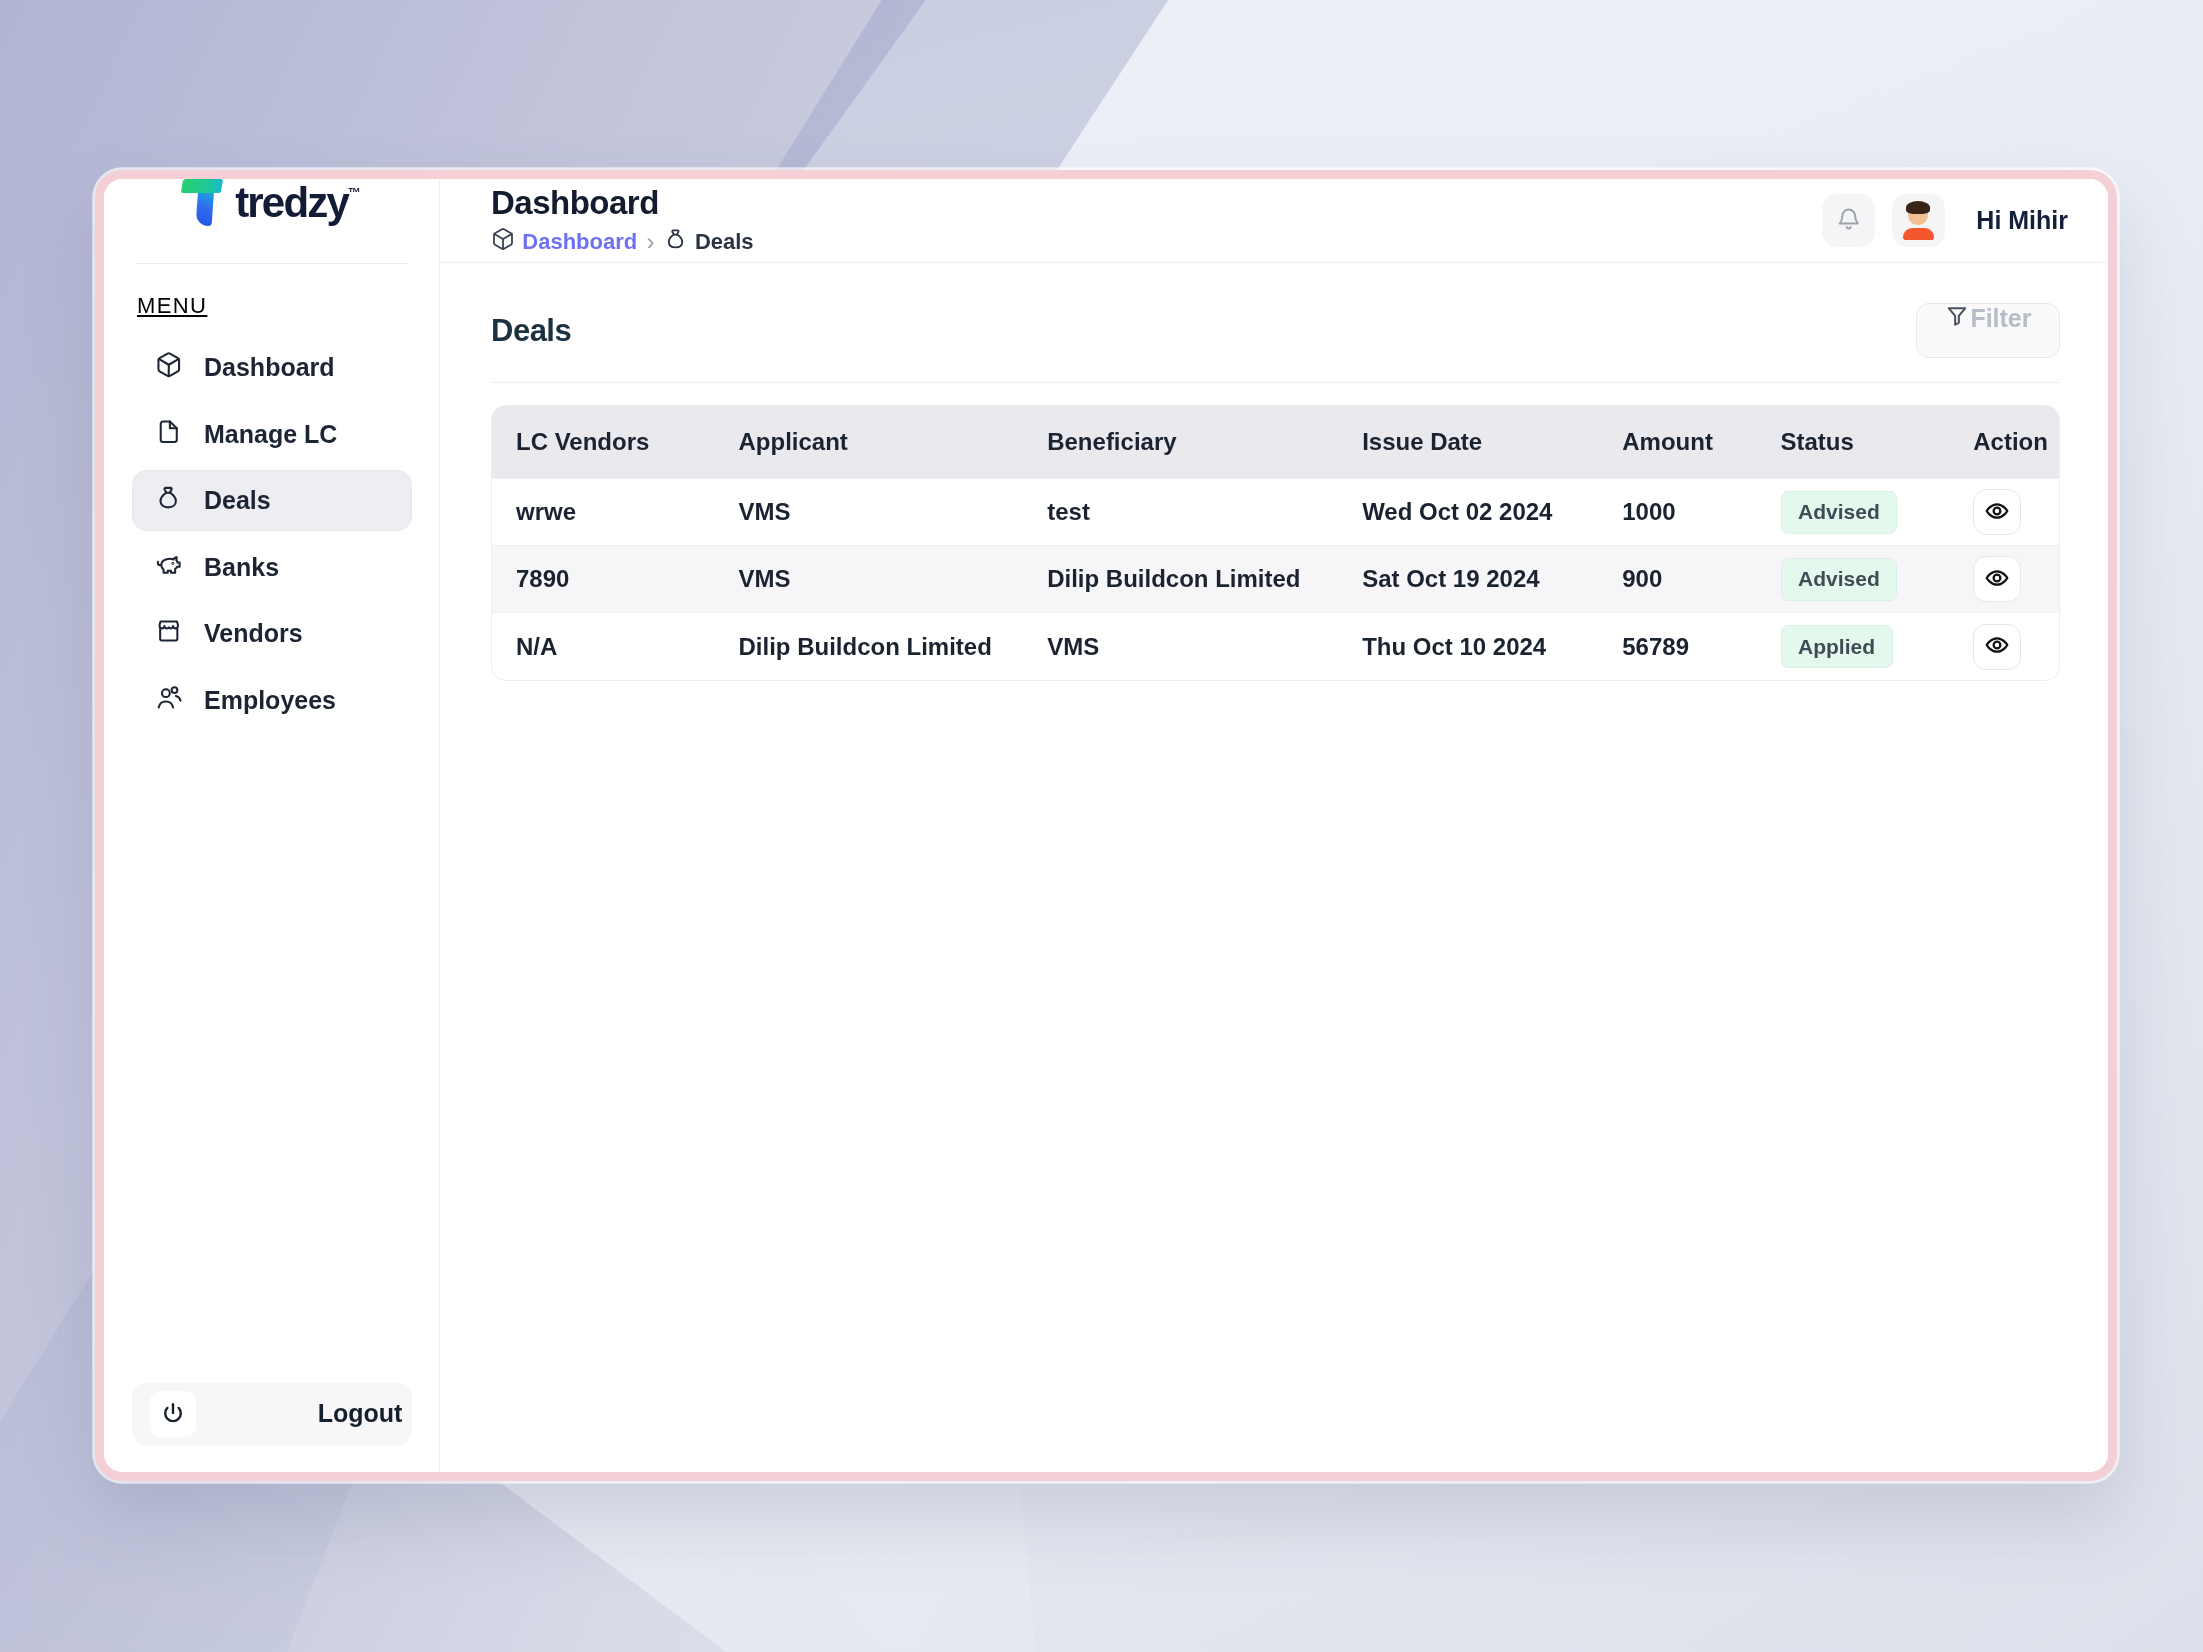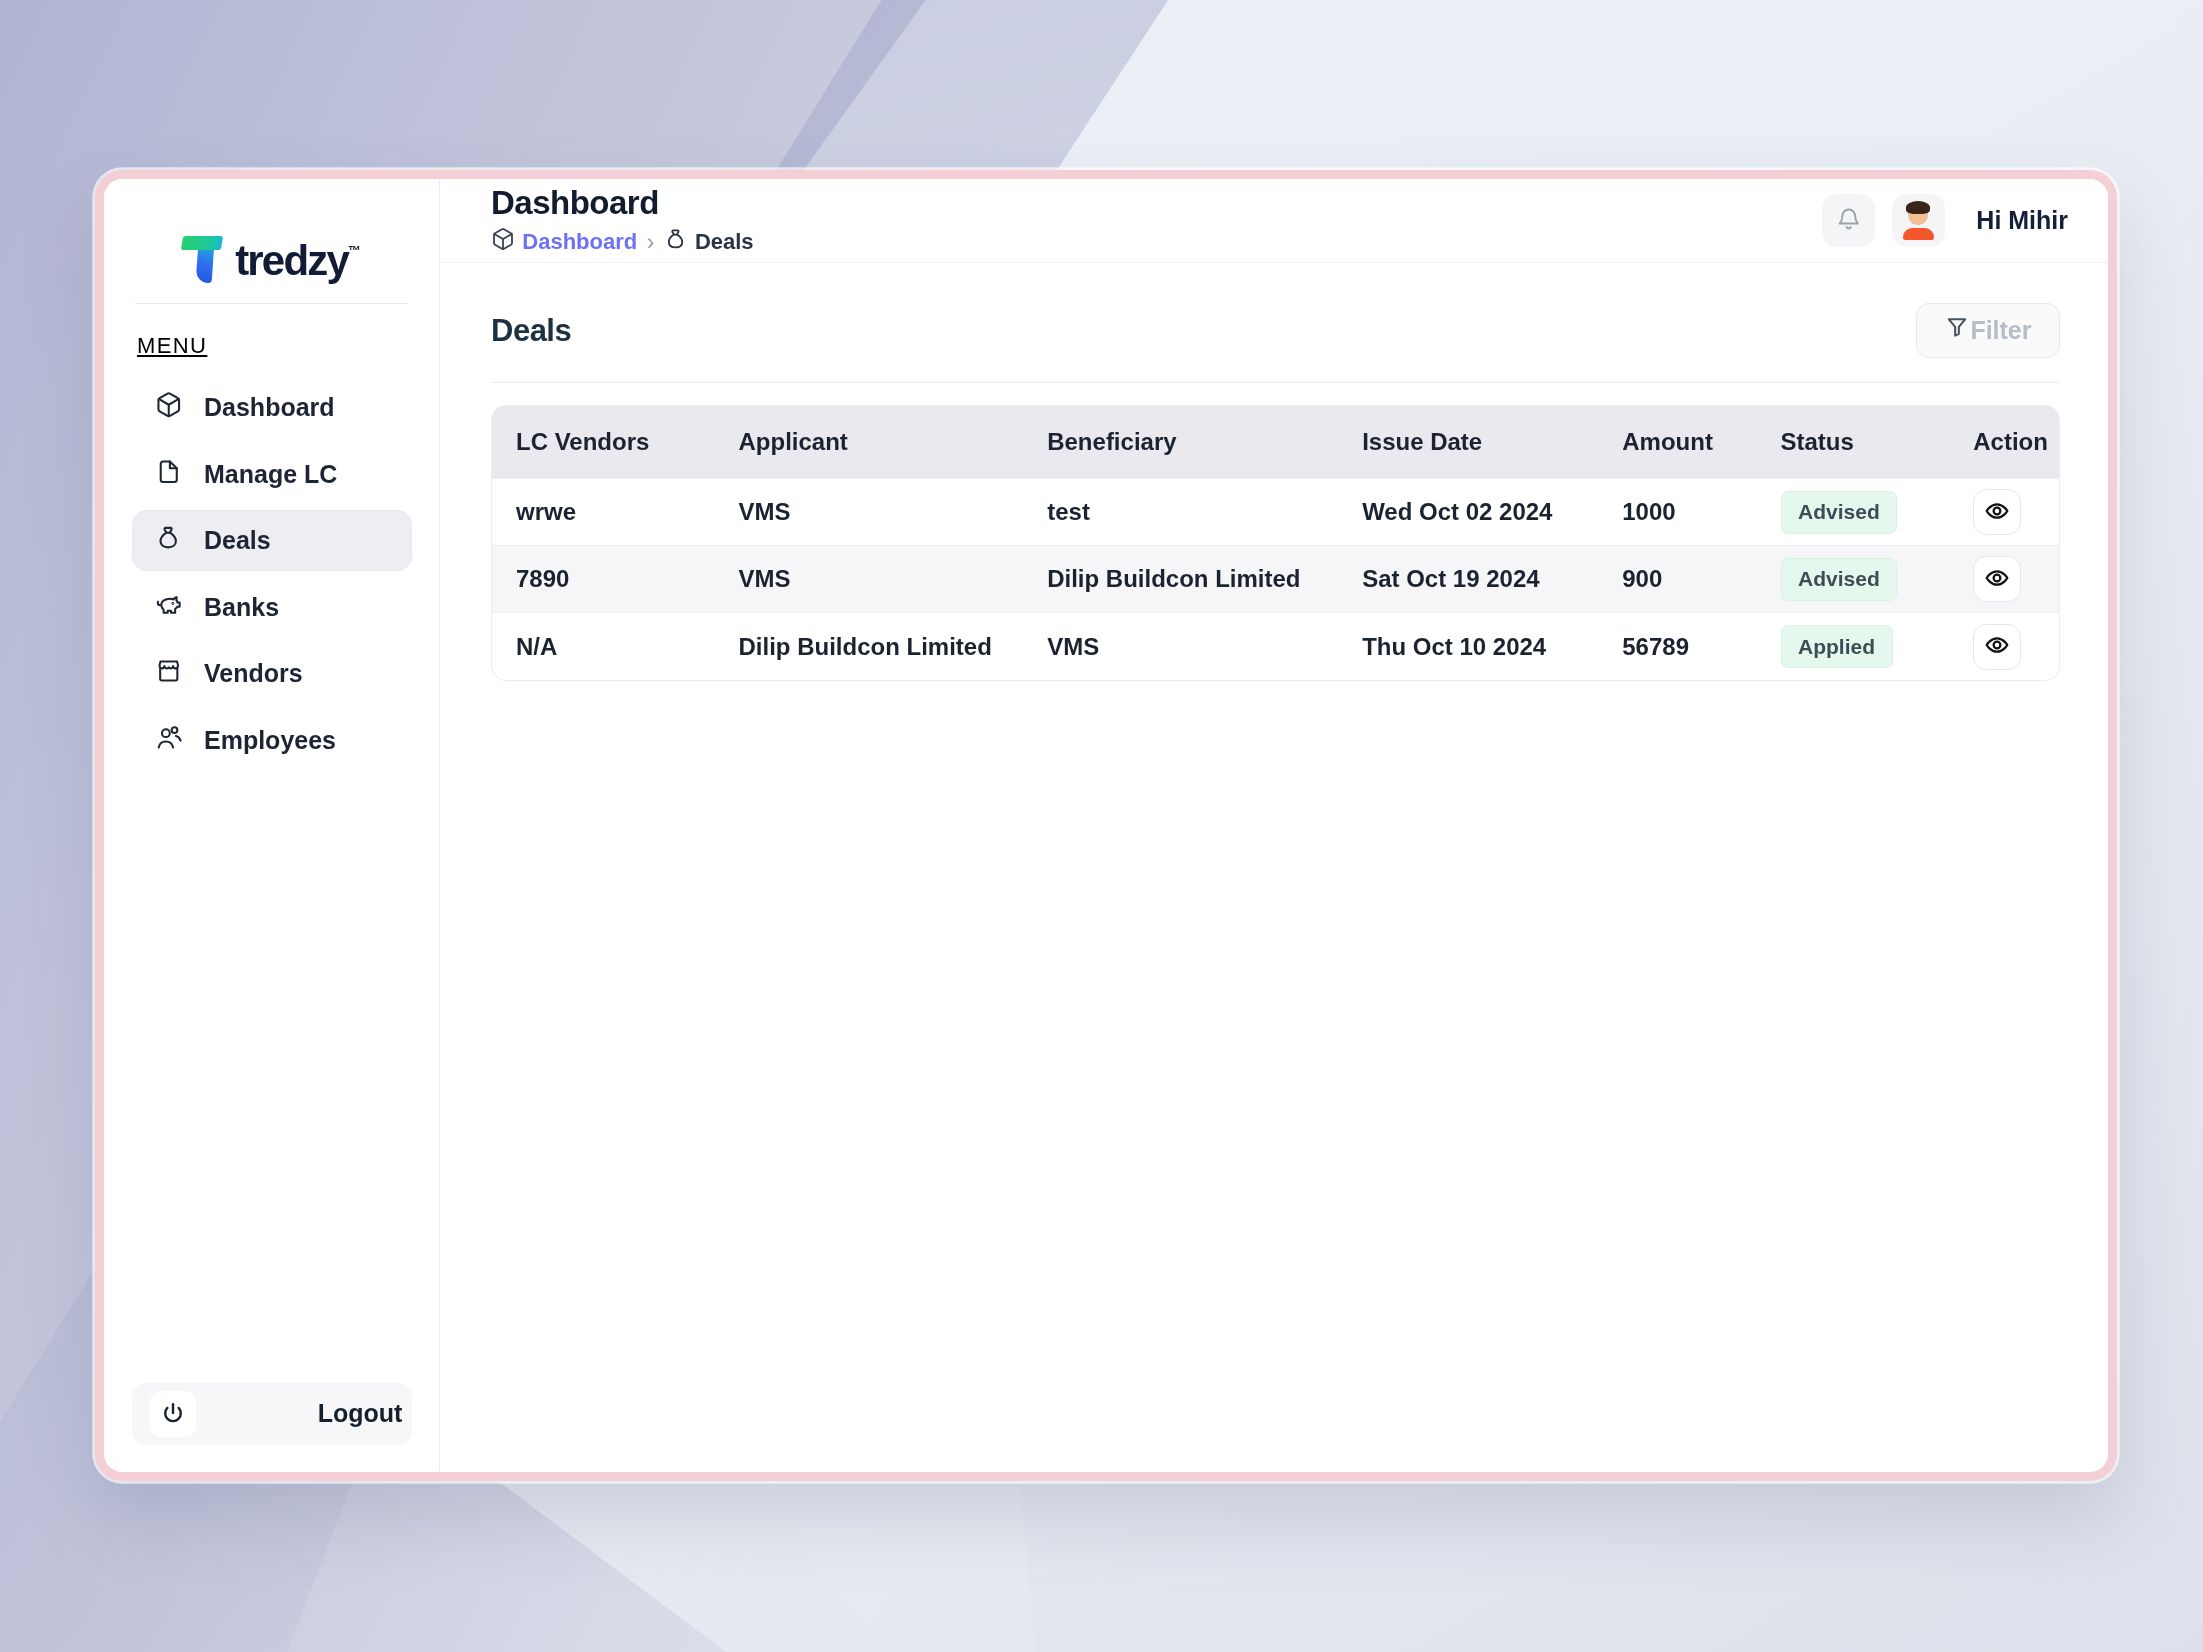--- a/index.html
+++ b/index.html
@@ -31,21 +31,21 @@
   .app-card {
     position: absolute; left: 95px; top: 170px; width: 2022px; height: 1311px;
     background: #ffffff;
     border: 9.2px solid #f4cfd6;
     border-radius: 27.5px;
     box-shadow: 0 0 0 2.8px rgba(255,255,255,.65), 0 37px 73px rgba(80,86,125,.18);
     display: flex; overflow: hidden;
   }
   
   .sidebar { width: 336px; flex: 0 0 auto; border-right: 0.9px solid #eceef2; display: flex; flex-direction: column; background: #fff; }
-  .logo-row { height: 84px; display: flex; align-items: center; justify-content: center; gap: 9.2px; margin-top: 40px; }
+  .logo-row { height: 84px; display: flex; justify-content: center; gap: 9.2px; }
   .logo-mark { position: relative; width: 44px; height: 50px; }
   .logo-stem {
     position: absolute; top: 7.3px; left: 14.7px; width: 15.6px; height: 40px;
     background: linear-gradient(195deg, #18b8d6 0%, #2f6bef 55%, #2457e0 100%);
     border-radius: 3.7px 3.7px 3.7px 13px; transform: skewX(-4deg);
   }
   .logo-bar {
     position: absolute; top: 0; left: 0; width: 40px; height: 13.8px;
     background: linear-gradient(90deg, #27d06e 0%, #1ec79b 70%, #18b8d6 100%);
     border-radius: 2.8px; transform: skewX(-10deg);
@@ -84,21 +84,21 @@
   .icon-btn { width: 53px; height: 53px; border-radius: 14.7px; background: #f5f5f7; border: none; display: grid; place-items: center; cursor: pointer; }
   .avatar { position: relative; width: 37px; height: 39px; overflow: hidden; }
   .avatar-head { position: absolute; left: 8.3px; top: 1.8px; width: 20px; height: 22px; border-radius: 50% 50% 46% 46%; background: #f0c093; }
   .avatar-hair { position: absolute; left: 6.4px; top: 0; width: 24px; height: 13px; border-radius: 50% 50% 30% 30%; background: #3a2417; }
   .avatar-body { position: absolute; left: 2.8px; bottom: 0; width: 31px; height: 12px; border-radius: 9.2px 9.2px 2.8px 2.8px; background: #f4572b; }
   .greeting { font-size: 25px; font-weight: 800; color: #141f39; margin-left: 15px; }
   .content { flex: 1; padding: 40px 48px 0 51px; }
   .content-top { display: flex; align-items: center; justify-content: space-between; }
   .section-title { font-size: 31px; font-weight: 800; color: #1d3240; letter-spacing: -0.5px; }
   .filter-btn {
-    display: flex; align-items: center; height: 55px; padding: 0 27.5px;
+    display: flex; height: 55px; padding: 0 27.5px;
     background: #fafafb; border: 0.9px solid #e8e8ec; border-radius: 13px; cursor: pointer;
     font-family: inherit; font-size: 25px; color: #b7bdc7; font-weight: 600;
   }
   .content-divider { height: 0.9px; background: #ededf0; margin-top: 24px; }
   
   .table-wrap { margin-top: 22px; border: 0.9px solid #ececf0; border-radius: 14.7px; overflow: hidden; }
   table { width: 100%; border-collapse: collapse; font-size: 24px; color: #1c2330; table-layout: fixed; }
   thead th { background: #e9e9ee; height: 73px; text-align: left; font-weight: 700; padding-left: 24px; }
   tbody td { height: 67px; padding-left: 24px; font-weight: 700; border-top: 0.9px solid #f0f0f3; }
   tbody tr:nth-child(even) { background: #f6f6f8; }

